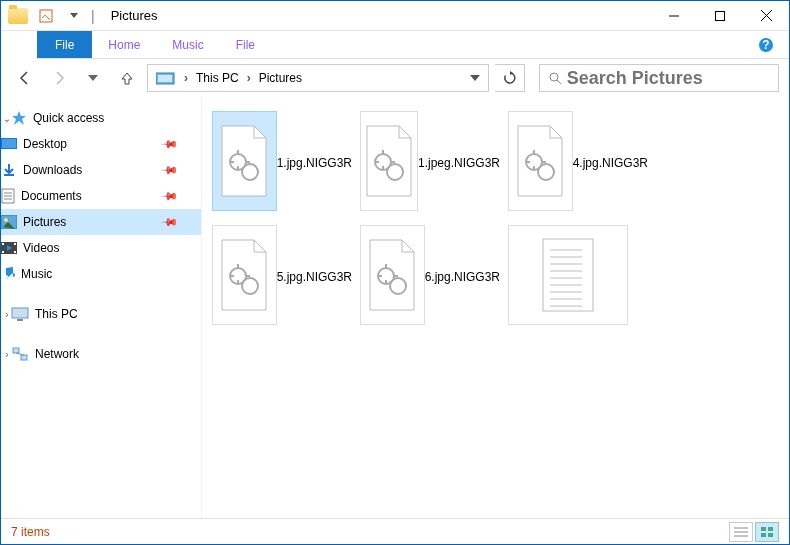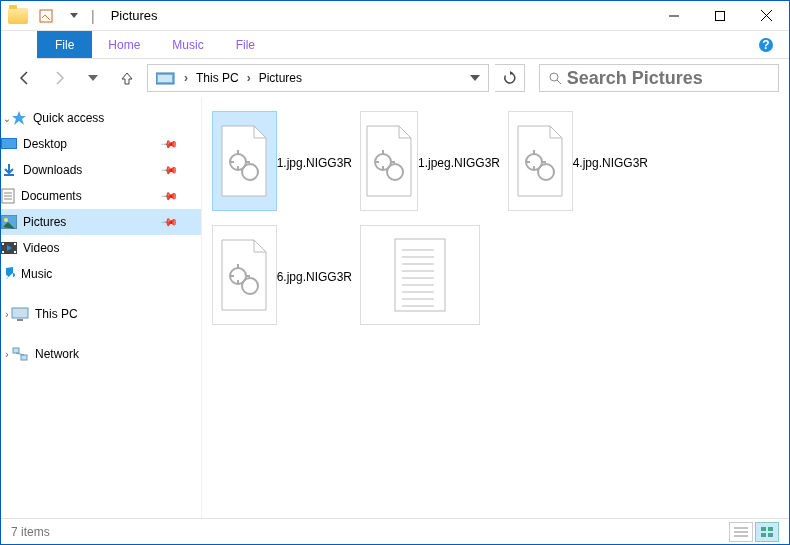--- a/index.html
+++ b/index.html
@@ -41,21 +41,21 @@
 .pin { margin-left: auto; margin-right: 24px; color: #7a7a7a; transform: rotate(45deg); font-size: 11px; }
 .side-caret { position: absolute; left: 0px; color: #666; font-size: 10px; width: 12px; text-align: center; }
 
 .filegrid { flex: 1; padding: 14px 10px; display: flex; flex-wrap: wrap; align-content: flex-start; gap: 14px 8px; border-left: 1px solid #f0f0f0; }
 .fileitem { width: 140px; display: flex; align-items: center; }
 .thumb { width: 120px; height: 100px; border: 1px solid #ddd; display: flex; align-items: center; justify-content: center; background: #fff; }
 .fileitem.selected .thumb { border: 1px solid #99d1ff; background: #cce8ff; }
 .filelabel { text-align: center; font-size: 12px; margin-top: 4px; max-width: 130px; word-wrap: break-word; }
 
 
-.statusbar { height: 26px; border-top: 1px solid #e1e1e1; display: flex; align-items: center; padding: 0 10px; font-size: 13px; color: #737373; }
+.statusbar { height: 26px; border-top: 1px solid #e1e1e1; display: flex; align-items: center; padding: 0 10px; font-size: 13px; color: #c2410c; }
 .viewbtns { margin-left: auto; display: flex; gap: 2px; }
 .viewbtn { width: 24px; height: 20px; border: 1px solid #ccc; display: flex; align-items: center; justify-content: center; font-size: 10px; }
 .viewbtn.active { background: #cce8ff; border-color: #8cb; }
 
 .ico-folder { width: 20px; height: 16px; background: linear-gradient(#ffe9a6, #f7c94b); border-radius: 2px; position: relative; }
 .ico-folder::before { content: ''; position: absolute; top: -3px; left: 1px; width: 8px; height: 4px; background: #f7c94b; border-radius: 1px 1px 0 0; }
 
 svg { display: block; }
 </style>
 </head>
@@ -299,20 +299,32 @@
       <div class="fileitem">
         <div class="thumb">
           <svg width="56" height="78">
             <path d="M6 4 L38 4 L50 16 L50 74 L6 74 Z" fill="#fff" stroke="#bbb"></path>
             <path d="M38 4 L38 16 L50 16" fill="none" stroke="#bbb"></path>
             <circle cx="22" cy="40" r="8" fill="none" stroke="#aaa" stroke-width="2"></circle>
             <circle cx="34" cy="50" r="8" fill="none" stroke="#aaa" stroke-width="2"></circle>
             <path d="M22 32 L22 28 M30 40 L34 40 M22 48 L22 44 M14 40 L18 40" stroke="#aaa" stroke-width="2"></path>
           </svg>
         </div>
+        <div class="filelabel">5.jpg.NIGG3R</div>
+      </div>
+      <div class="fileitem">
+        <div class="thumb">
+          <svg width="56" height="78">
+            <path d="M6 4 L38 4 L50 16 L50 74 L6 74 Z" fill="#fff" stroke="#bbb"></path>
+            <path d="M38 4 L38 16 L50 16" fill="none" stroke="#bbb"></path>
+            <circle cx="22" cy="40" r="8" fill="none" stroke="#aaa" stroke-width="2"></circle>
+            <circle cx="34" cy="50" r="8" fill="none" stroke="#aaa" stroke-width="2"></circle>
+            <path d="M22 32 L22 28 M30 40 L34 40 M22 48 L22 44 M14 40 L18 40" stroke="#aaa" stroke-width="2"></path>
+          </svg>
+        </div>
         <div class="filelabel">6.jpg.NIGG3R</div>
       </div>
       <div class="fileitem">
         <div class="thumb">
           <svg width="56" height="78">
             <rect x="3" y="3" width="50" height="72" fill="#fff" stroke="#bbb"></rect>
             <line x1="10" y1="14" x2="42" y2="14" stroke="#bbb"></line>
             <line x1="10" y1="21" x2="42" y2="21" stroke="#bbb"></line>
             <line x1="10" y1="28" x2="42" y2="28" stroke="#bbb"></line>
             <line x1="10" y1="35" x2="42" y2="35" stroke="#bbb"></line>

